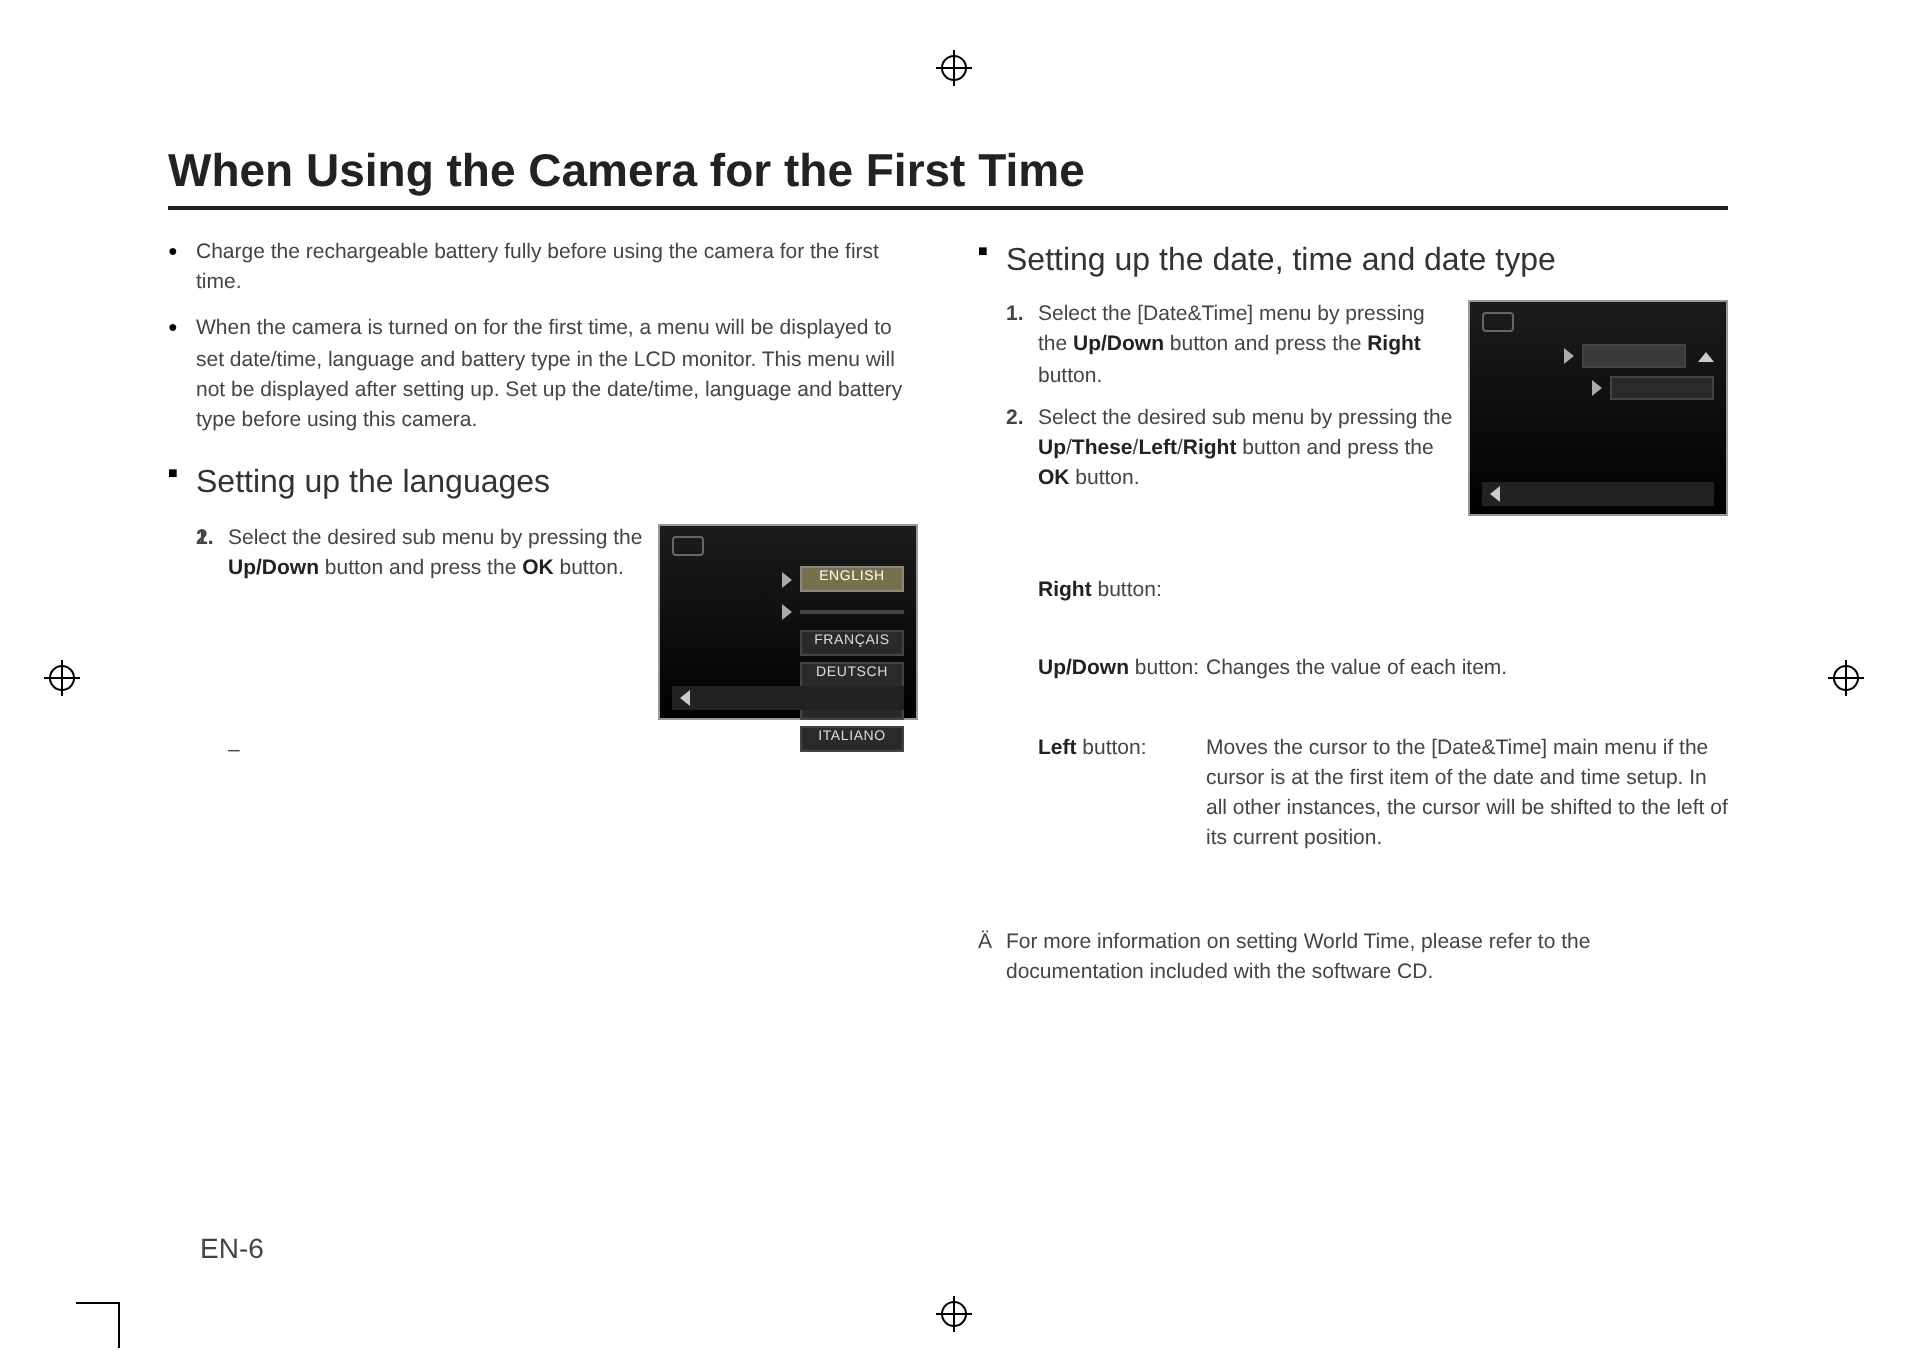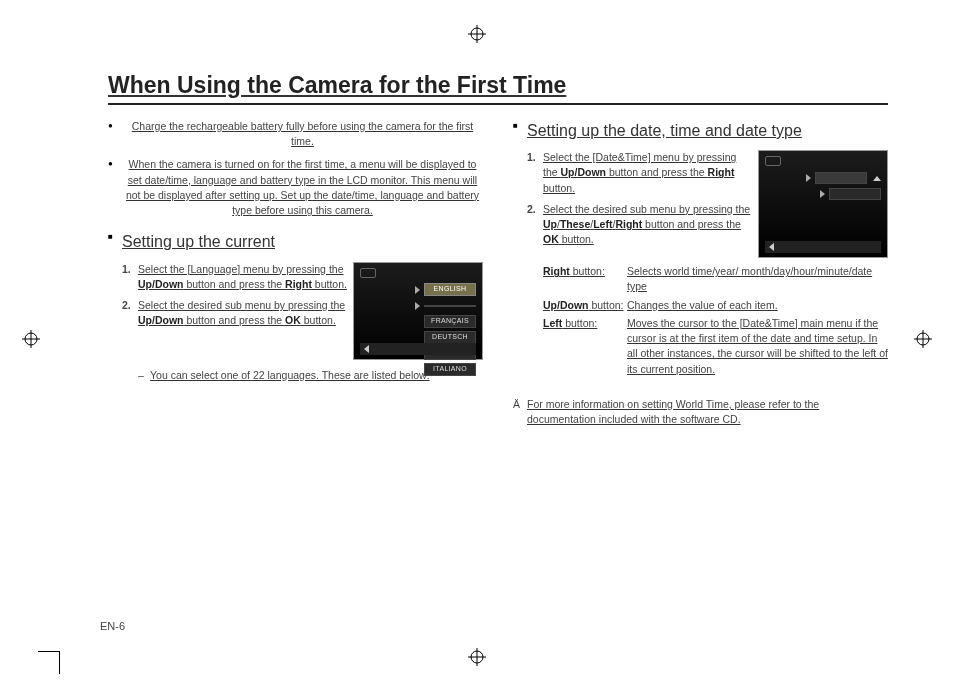--- a/index.html
+++ b/index.html
@@ -1,51 +1,51 @@
 <!DOCTYPE html>
 <html><head>
 <meta charset="utf-8">
 <style>
   * { box-sizing: border-box; margin: 0; padding: 0; }
   html, body { width: 954px; height: 682px; background: #fff; font-family: Arial, Helvetica, sans-serif; color: #333; }
   .page { position: relative; width: 954px; height: 682px; }
-  .content { position: absolute; top: 72px; left: 108px; width: 780px; height: 540px; text-decoration: underline; }
+  .content { position: absolute; top: 72px; left: 84px; width: 780px; height: 540px; }
   .title { font-size: 23px; font-weight: bold; color: #222; border-bottom: 2px solid #222; padding-bottom: 4px; margin-bottom: 14px; }
   .cols { display: flex; gap: 30px; }
   .col { width: 375px; font-size: 10.5px; line-height: 1.45; color: #444; }
   ul.bullets { list-style: none; padding-left: 0; }
-  ul.bullets > li { position: relative; padding-left: 14px; margin-bottom: 8px; text-align: center; }
+  ul.bullets > li { position: relative; padding-left: 14px; margin-bottom: 8px; }
   ul.bullets > li::before { content: "●"; position: absolute; left: 0; top: 1px; font-size: 8px; color: #000; }
   .square-h { margin-top: 12px; margin-bottom: 8px; font-size: 16px; color: #333; position: relative; padding-left: 14px; }
   .square-h::before { content: "■"; position: absolute; left: 0; top: 1px; font-size: 8px; color: #000; }
   ol.steps { list-style: none; padding-left: 14px; }
   ol.steps > li { position: relative; padding-left: 16px; margin-bottom: 6px; }
   ol.steps > li .num { position: absolute; left: 0; top: 0; font-weight: bold; }
   .dash-sub { padding-left: 12px; margin-top: 4px; position: relative; }
   .dash-sub::before { content: "–"; position: absolute; left: 0; top: 0; }
-  .footer { position: absolute; left: 100px; bottom: 50px; font-size: 11px; color: #444; }
+  .footer { position: absolute; left: 100px; bottom: 50px; font-size: 14px; color: #444; }
   b { font-weight: bold; color: #222; }
 
   .lcd { float: right; width: 130px; height: 98px; background: linear-gradient(#1c1c1c,#000); border: 1px solid #999; margin-left: 6px; margin-bottom: 4px; padding: 6px 0 0 0; position: relative; }
   .lcd-right .lcd { height: 108px; }
   .menu-row { display:flex; justify-content:flex-end; align-items:center; height:14px; margin:0 6px 2px 6px; }
   .menu-label { font-size:7px; color:#ddd; letter-spacing:0.3px; background:#2a2a2a; border:1px solid #444; padding:0 4px; min-width:52px; text-align:center; }
   .menu-label.sel { background:#77704a; color:#fff; border-color:#888; }
   .tri-left, .tri-right { width:0; height:0; border-top:4px solid transparent; border-bottom:4px solid transparent; }
   .tri-right { border-left:5px solid #aaa; margin-right:4px; }
   .lcd-top { position:absolute; top:5px; left:6px; width:16px; height:10px; border:1px solid #666; border-radius:2px; }
   .nav-bar { position:absolute; bottom:4px; left:6px; right:6px; height:12px; background:#222; display:flex; align-items:center; padding:0 4px; }
   .nav-tri-l { width:0;height:0;border-top:4px solid transparent;border-bottom:4px solid transparent;border-right:5px solid #ccc; }
   .nav-tri-u { width:0;height:0;border-left:4px solid transparent;border-right:4px solid transparent;border-bottom:5px solid #ccc; margin-left:auto;}
 
-  .btn-row { display:flex; margin-bottom:3px; }
+  .btn-row { display:flex; margin-bottom:3px;margin-top:24px; }
   .btn-row .lbl { width:84px; flex-shrink:0; }
   .btn-row .desc { flex:1; }
 
-  .star-note { position:relative; padding-left:14px; margin-top:20px; }
+  .star-note { position:relative; padding-left:14px; margin-top:36px; }
   .star-note::before { content:"Ä"; position:absolute; left:0; top:0; }
 
   
   .reg { position:absolute; width:18px; height:18px; }
   .reg svg { width:18px; height:18px; }
   .crop { position:absolute; background:#000; }
 
   .lang-list { margin-top:2px; }
 </style>
 </head>
@@ -81,21 +81,21 @@
     <h1 class="title">When Using the Camera for the First Time</h1>
 
     <div class="cols">
 
       <div class="col">
         <ul class="bullets">
           <li>Charge the rechargeable battery fully before using the camera for the first time.</li>
           <li>When the camera is turned on for the first time, a menu will be displayed to set date/time, language and battery type in the LCD monitor. This menu will not be displayed after setting up. Set up the date/time, language and battery type before using this camera.</li>
         </ul>
 
-        <div class="square-h">Setting up the current</div>
+        <div class="square-h">Setting up the languages</div>
 
         <div class="lcd">
           <div class="lcd-top"></div>
           <div style="height:14px"></div>
           <div class="menu-row">
               <span class="tri-right"></span>
               <span class="menu-label sel">ENGLISH</span>
             </div>
           <div class="menu-row">
               <span class="tri-right"></span>
@@ -113,27 +113,25 @@
           <div class="menu-row">
               <span class="menu-label">ITALIANO</span>
             </div>
           <div class="nav-bar">
               <span class="nav-tri-l"></span>
             </div>
         </div>
 
         <ol class="steps">
           <li><span class="num">1.</span>
-            <span><span>Select the [Language] menu by pressing the </span><b>Up/Down</b><span> button and press the </span><b>Right</b><span> button.</span></span>
           </li>
           <li><span class="num">2.</span>
             <span><span>Select the desired sub menu by pressing the </span><b>Up/Down</b><span> button and press the </span><b>OK</b><span> button.</span></span>
             <div style="clear:both"></div>
             <div class="dash-sub">
-              <span>You can select one of 22 languages. These are listed below:</span>
             </div>
           </li>
         </ol>
       </div>
 
       <div class="col lcd-right">
         <div class="square-h" style="margin-top:0">Setting up the date, time and date type</div>
 
         <div class="lcd">
           <div class="lcd-top"></div>
@@ -155,21 +153,20 @@
 
         <ol class="steps">
           <li><span class="num">1.</span>
             <span><span>Select the [Date&amp;Time] menu by pressing the </span><b>Up/Down</b><span> button and press the </span><b>Right</b><span> button.</span></span>
           </li>
           <li><span class="num">2.</span>
             <span><span>Select the desired sub menu by pressing the </span><b>Up</b>/<b>These</b>/<b>Left</b>/<b>Right</b><span> button and press the </span><b>OK</b><span> button.</span></span>
             <div style="clear:both;height:2px"></div>
             <div class="btn-row">
               <span class="lbl"><b>Right</b><span> button:</span></span>
-              <span class="desc">Selects world time/year/ month/day/hour/minute/date type</span>
             </div>
             <div class="btn-row">
               <span class="lbl"><b>Up/Down</b><span> button:</span></span>
               <span class="desc">Changes the value of each item.</span>
             </div>
             <div class="btn-row">
               <span class="lbl"><b>Left</b><span> button:</span></span>
               <span class="desc">Moves the cursor to the [Date&amp;Time] main menu if the cursor is at the first item of the date and time setup. In all other instances, the cursor will be shifted to the left of its current position.</span>
             </div>
           </li>

